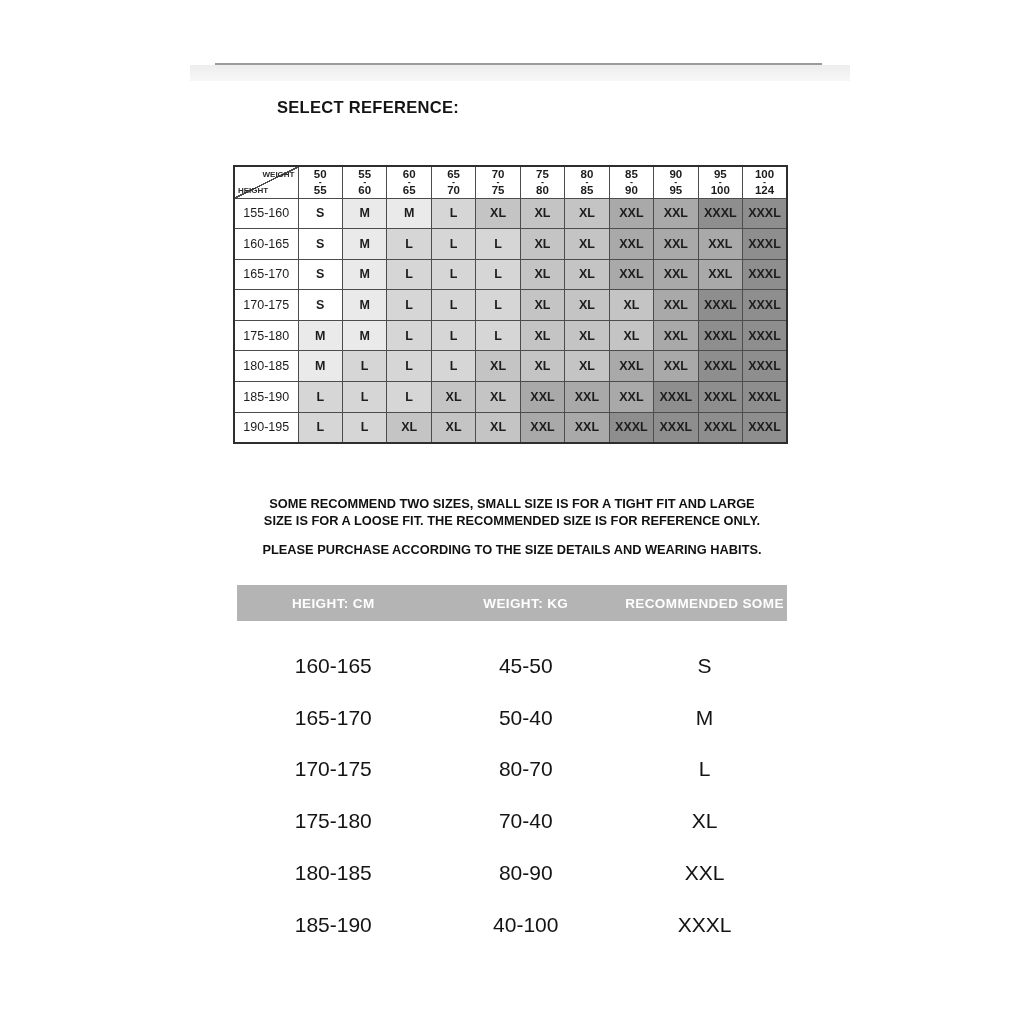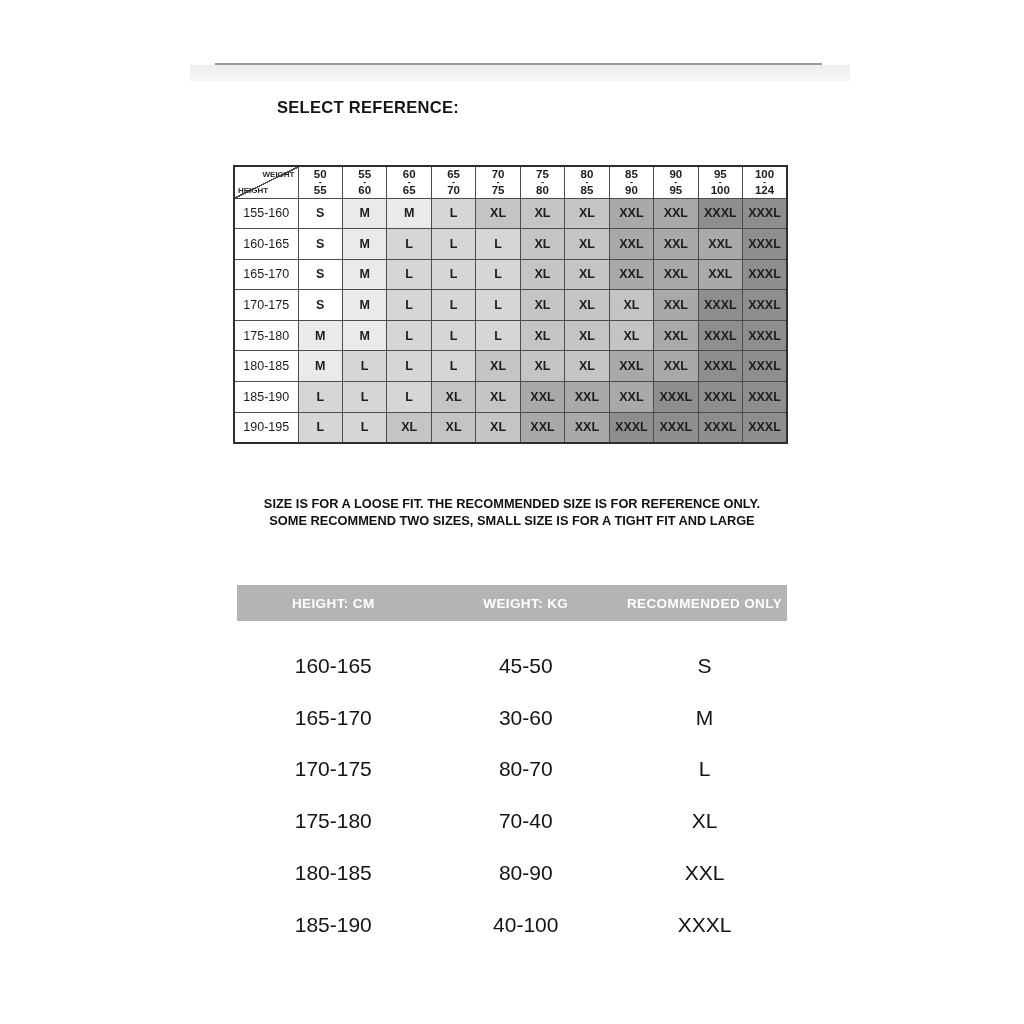--- a/index.html
+++ b/index.html
@@ -252,39 +252,40 @@
             <td class="sz" style="background: rgb(142, 142, 142);">XXXL</td>
             <td class="sz" style="background: rgb(142, 142, 142);">XXXL</td>
             <td class="sz" style="background: rgb(142, 142, 142);">XXXL</td>
             <td class="sz" style="background: rgb(142, 142, 142);">XXXL</td>
           </tr>
         </tbody>
     </table>
   </div>
 
   <div class="notes">
+    <div>SOME RECOMMEND TWO SIZES, SMALL SIZE IS FOR A TIGHT FIT AND LARGE</div>
     <div>SIZE IS FOR A LOOSE FIT. THE RECOMMENDED SIZE IS FOR REFERENCE ONLY.</div>
-    <div>SOME RECOMMEND TWO SIZES, SMALL SIZE IS FOR A TIGHT FIT AND LARGE</div>
+    <div class="p2">PLEASE PURCHASE ACCORDING TO THE SIZE DETAILS AND WEARING HABITS.</div>
   </div>
 
   <div class="rec-header" style="background: rgb(180, 180, 180);">
     <span>HEIGHT: CM</span>
     <span>WEIGHT: KG</span>
-    <span>RECOMMENDED ONLY</span>
+    <span>RECOMMENDED SOME</span>
   </div>
 
   <div class="rec-rows">
       <div class="rec-row">
         <span>160-165</span>
         <span>45-50</span>
         <span>S</span>
       </div>
       <div class="rec-row">
         <span>165-170</span>
-        <span>30-60</span>
+        <span>50-40</span>
         <span>M</span>
       </div>
       <div class="rec-row">
         <span>170-175</span>
         <span>80-70</span>
         <span>L</span>
       </div>
       <div class="rec-row">
         <span>175-180</span>
         <span>70-40</span>

